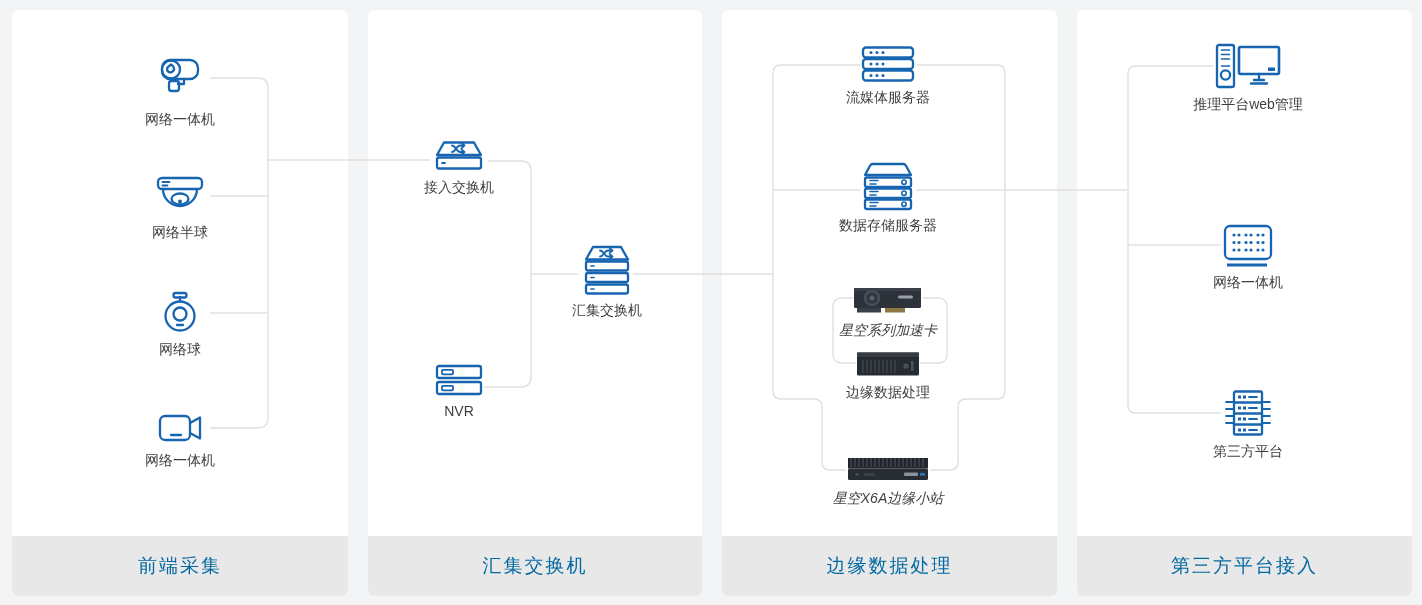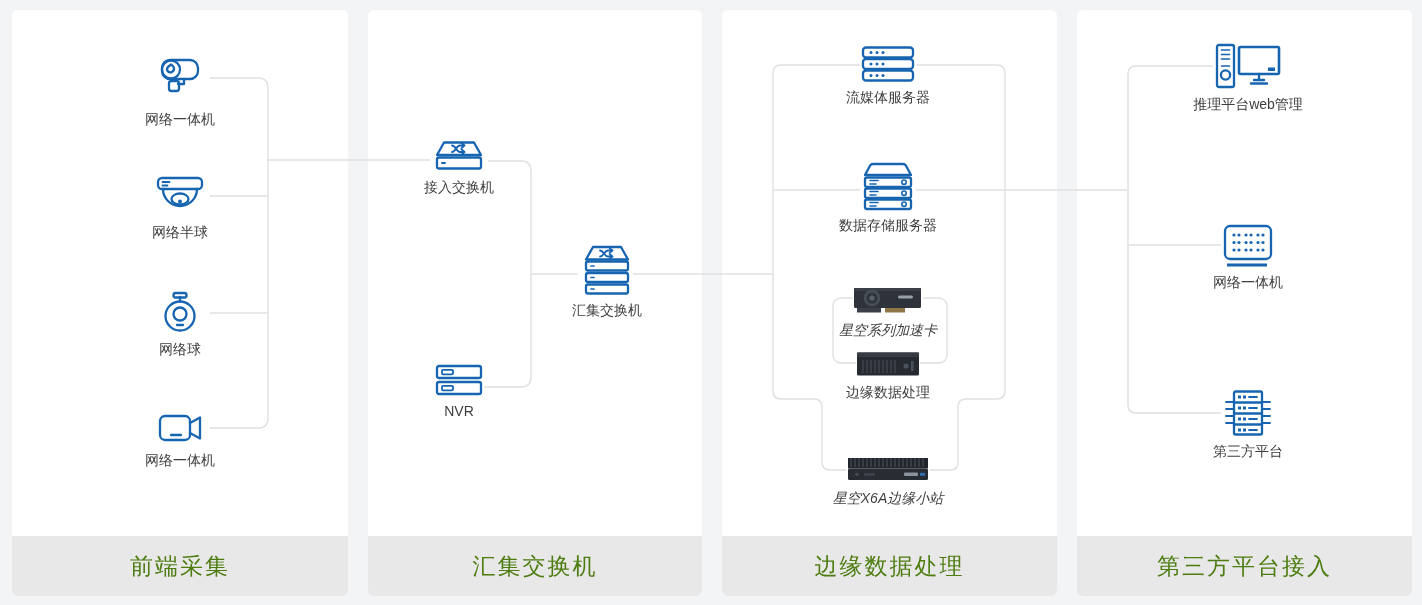--- a/index.html
+++ b/index.html
@@ -12,21 +12,21 @@
     position:absolute;top:10px;height:586px;background:#ffffff;
     border-radius:6px;overflow:hidden;z-index:0;
   }
   .card-1{left:12px;width:336px;}
   .card-2{left:368px;width:334px;}
   .card-3{left:722px;width:335px;text-align:right;}
   .card-4{left:1077px;width:335px;}
   .card-footer{
     position:absolute;left:0;right:0;bottom:0;height:60px;
     background:#e8e8e9;display:flex;align-items:center;justify-content:center;
-    font-size:23px;color:#4d7c0f;font-weight:500;letter-spacing:2px;
+    font-size:19px;color:#0369a1;font-weight:500;letter-spacing:2px;
   }
   #wires{position:absolute;left:0;top:0;z-index:1;pointer-events:none;}
   .node{
     position:absolute;z-index:2;display:flex;flex-direction:column;
     align-items:center;width:160px;margin-left:-80px;
   }
   .icon-wrap{background:#ffffff;display:flex;align-items:center;justify-content:center;}
   .node-label{
     margin-top:6px;font-size:14px;line-height:1.2;color:#3e3e3e;
     text-align:right;white-space:nowrap;

